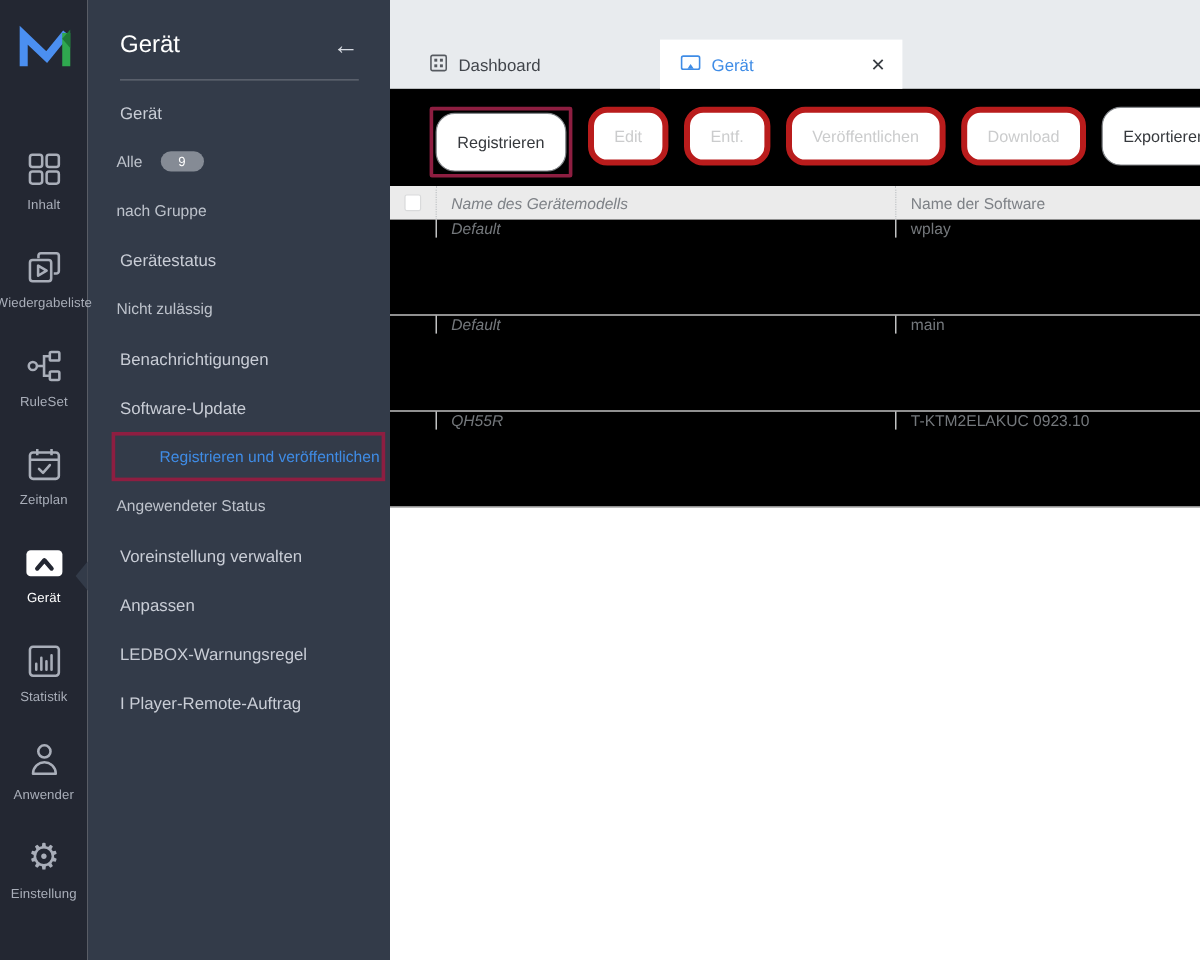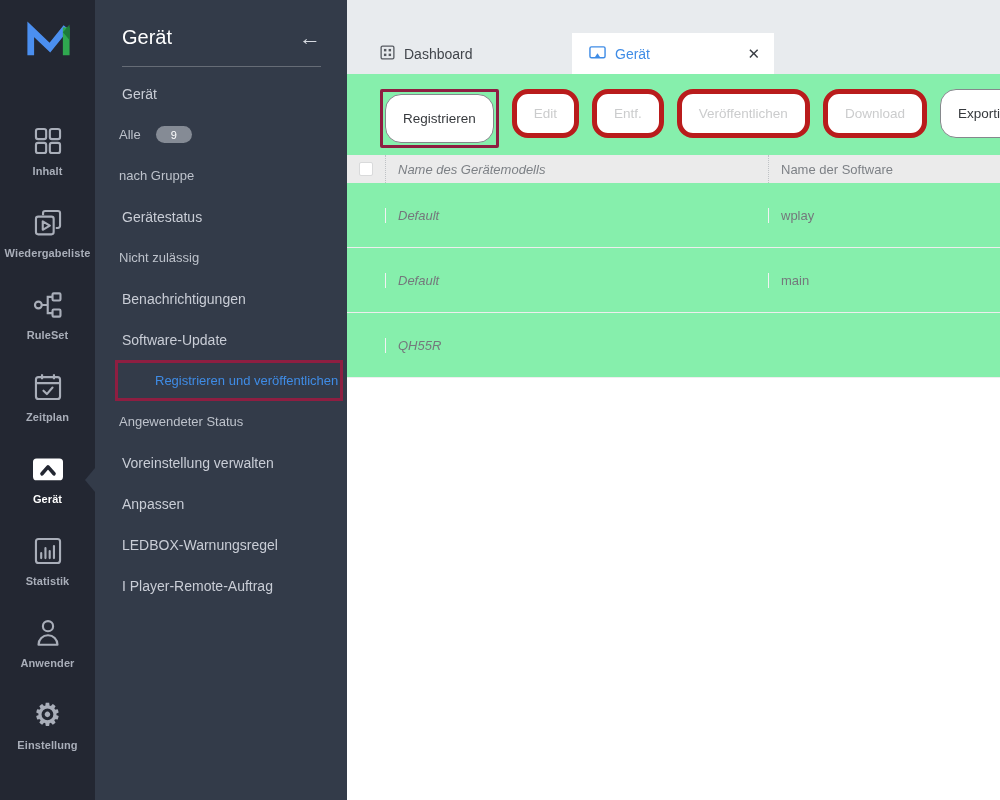--- a/index.html
+++ b/index.html
@@ -7,21 +7,21 @@
     --accent:#3f8ce6;
     --rail-bg:#232732;
     --sidebar-bg:#333b49;
   }
   *{box-sizing:border-box;margin:0;padding:0;}
   html,body{width:1000px;height:800px;overflow:hidden;}
   body{font-family:"Liberation Sans",sans-serif;background:#fff;}
   .app{display:flex;width:1000px;height:800px;}
 
   
-  .rail{width:95px;background:var(--rail-bg);color:#a9aeb9;position:relative;flex:none;font-weight:bold;}
+  .rail{width:73px;background:var(--rail-bg);color:#a9aeb9;position:relative;flex:none;}
   .rail-logo{height:122px;display:flex;justify-content:center;padding-top:16px;}
   .rail-item{height:82px;display:flex;flex-direction:column;align-items:center;justify-content:flex-start;cursor:pointer;}
   .rail-item .ric{width:38px;height:38px;display:flex;align-items:center;justify-content:center;}
   .rail-item .rlabel{font-size:11px;margin-top:5px;letter-spacing:.1px;}
   .rail-item.active{color:#fff;}
   .rail-notch{position:absolute;right:0;top:468px;width:0;height:0;
     border-top:12px solid transparent;border-bottom:12px solid transparent;
     border-right:10px solid var(--sidebar-bg);}
   .gear-glyph{font-size:30px;line-height:30px;}
 
@@ -34,38 +34,38 @@
   .sb-menu{padding-top:6px;}
   .sb-item{height:41px;display:flex;align-items:center;font-size:14px;cursor:pointer;color:#c9cdd6;}
   .sb-item.l1{padding-left:27px;}
   .sb-item.l2{padding-left:24px;font-size:13px;color:#bdc2cb;}
   .sb-item.active{color:var(--accent);}
   .sb-item.highlighted{border:3px solid var(--annotation);margin:0 4px 0 20px;padding-left:37px;}
   .badge{background:#858b95;color:#fff;font-size:11px;border-radius:9px;min-width:36px;height:17px;
     display:inline-flex;align-items:center;justify-content:center;margin-left:15px;}
 
   
-  .main{flex:1;display:flex;flex-direction:column;background:#86efac;min-width:0;}
+  .main{flex:1;display:flex;flex-direction:column;background:#000000;min-width:0;}
   .tabbar{height:74px;background:#e8ebee;position:relative;flex:none;}
   .tab-inactive{position:absolute;left:33px;bottom:0;height:41px;display:flex;align-items:center;gap:9px;
     color:#41454b;font-size:14px;cursor:pointer;}
   .tab-active{position:absolute;left:225px;top:33px;bottom:0;width:202px;background:#fff;
     display:flex;align-items:center;gap:9px;padding:0 14px 0 17px;font-size:14px;color:var(--accent);cursor:pointer;}
   .tab-close{margin-left:auto;color:#3a3e44;font-size:15px;cursor:pointer;}
 
   .toolbar{height:81px;display:flex;align-items:flex-start;gap:13px;padding:15px 0 0 33px;flex:none;}
   .btn{height:49px;border-radius:16px;background:#fff;padding:0 17px;font-size:13.5px;
     font-family:"Liberation Sans",sans-serif;display:inline-flex;align-items:center;cursor:pointer;}
   .btn.enabled{border:1px solid #85888c;color:#36393d;}
   .btn.disabled{border:5px solid #b91c1c;color:#cbcccd;cursor:default;}
   .annot-box{border:3px solid var(--annotation);padding:2px;display:inline-flex;border-radius:2px;}
 
   .tbl{flex:none;}
   .tbl-header{height:28px;background:#ebebeb;display:flex;align-items:stretch;color:#7d8186;font-size:13px;}
-  .tbl-row{height:65px;display:flex;align-items:center;border-bottom:1px solid #eeeeee;color:#74787c;font-size:13px;}
+  .tbl-row{height:80px;display:flex;align-items:flex-start;border-bottom:1px solid #eeeeee;color:#74787c;font-size:13px;}
   .cell-check{width:38px;display:flex;align-items:center;justify-content:center;}
   .cell-model{width:383px;display:flex;align-items:center;padding-left:12px;font-style:italic;}
   .cell-sw{flex:1;display:flex;align-items:center;padding-left:12px;}
   .tbl-header .cell-model,.tbl-header .cell-sw{border-left:1px dotted #bfc2c5;}
   .tbl-row .cell-model,.tbl-row .cell-sw{border-left:1px solid #f1f2f3;}
   .checkbox{width:14px;height:14px;background:#fff;border:1px solid #d9dadb;border-radius:2px;cursor:pointer;}
   .filler{flex:1;background:#fff;}
 </style>
 </head>
 <body>
@@ -267,18 +267,19 @@
         <div class="cell-sw">wplay</div>
       </div>
       <div class="tbl-row">
         <div class="cell-check"></div>
         <div class="cell-model">Default</div>
         <div class="cell-sw">main</div>
       </div>
       <div class="tbl-row">
         <div class="cell-check"></div>
         <div class="cell-model">QH55R</div>
+        <div class="cell-sw">T-KTM2ELAKUC 0923.10</div>
       </div>
     </div>
 
     <div class="filler"></div>
   </div>
 </div>
 
 </body></html>

